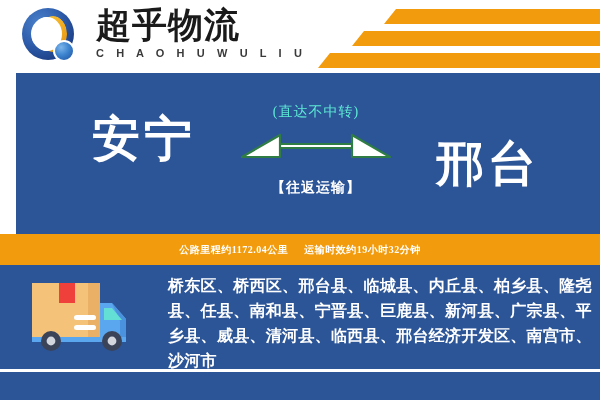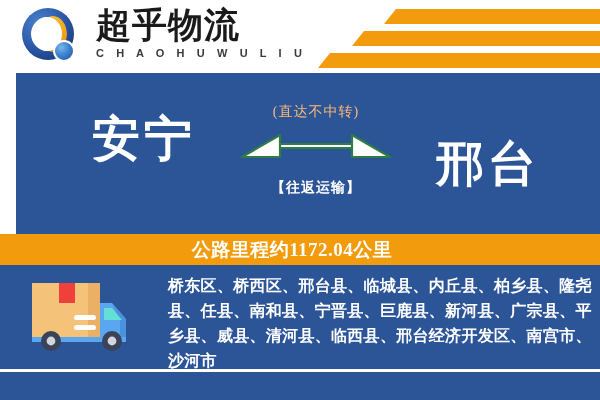--- a/index.html
+++ b/index.html
@@ -129,21 +129,21 @@
 
   .mid {
     position: absolute;
     left: 224px; top: 30px;
     width: 152px;
     text-align: center;
   }
   .mid-top {
     font-family: "Liberation Serif", "DejaVu Serif", serif;
     font-size: 14px;
-    color: #fdba74;
+    color: #5eead4;
     letter-spacing: 1px;
     white-space: nowrap;
   }
   .arrow-wrap {
     position: relative;
     width: 152px; height: 40px;
     margin-top: 6px;
   }
   .mid-bottom {
     font-family: "Liberation Serif", "DejaVu Serif", serif;
@@ -160,21 +160,21 @@
     position: absolute;
     left: 0; top: 234px;
     width: 600px; height: 31px;
     background: #f29b0c;
     display: flex;
     align-items: center;
     justify-content: center;
   }
   .info-text {
     font-family: "Liberation Serif", "DejaVu Serif", serif;
-    font-size: 19px;
+    font-size: 10px;
     font-weight: bold;
     color: #ffffff;
     letter-spacing: 0.5px;
     white-space: nowrap;
   }
   .info-gap { display: inline-block; width: 16px; }
 
   
   .coverage {
     position: absolute;
@@ -254,20 +254,21 @@
 
       <div class="mid-bottom">【往返运输】</div>
     </div>
 
     <div class="city dest">邢台</div>
   </div>
 
   <div class="info-bar">
     <span class="info-text">公路里程约1172.04公里</span>
     <span class="info-gap"></span>
+    <span class="info-text">运输时效约19小时32分钟</span>
   </div>
 
   <div class="coverage">
 
     <div class="truck">
       <svg width="112" height="76" viewBox="0 0 112 76" xmlns="http://www.w3.org/2000/svg">
 
         <path d="M74 26 h14 l14 16 v18 h-28 z" fill="#5aa6ef"></path>
         <path d="M88 26 l14 16 v18 h-6 V44 z" fill="#4a92dd"></path>
 

